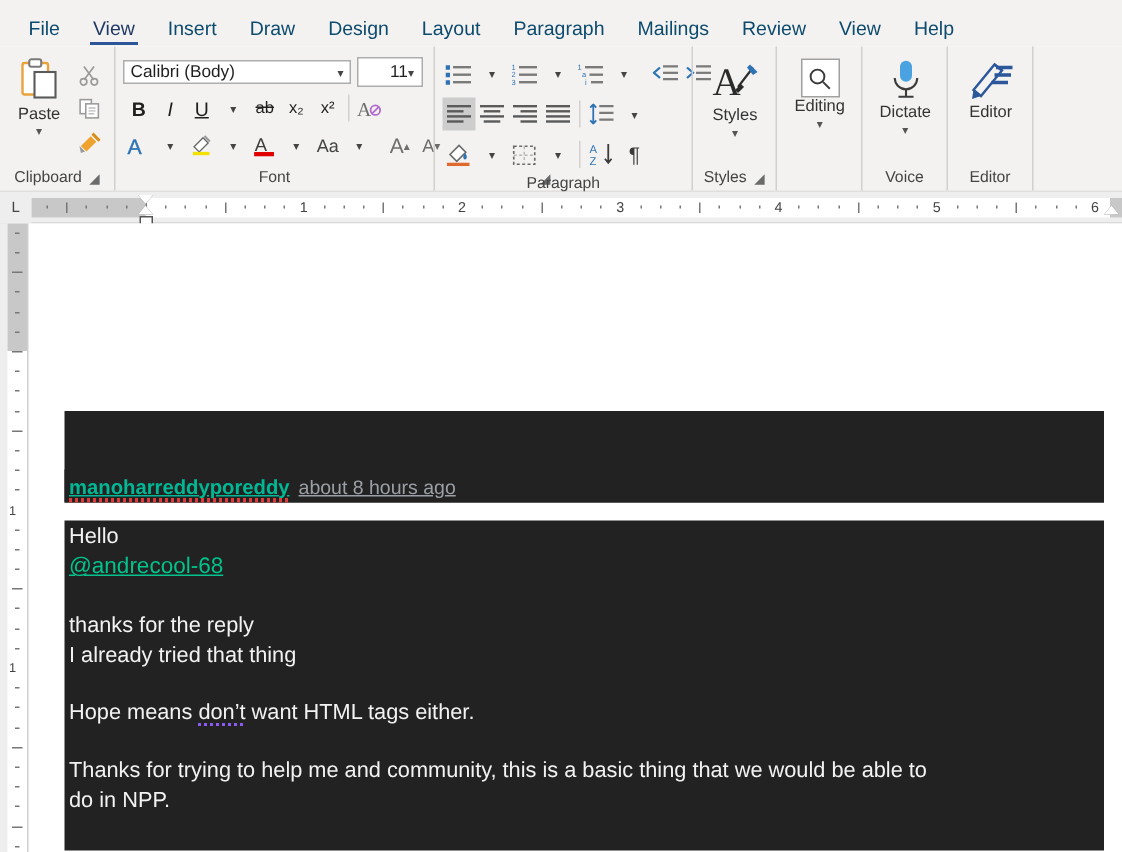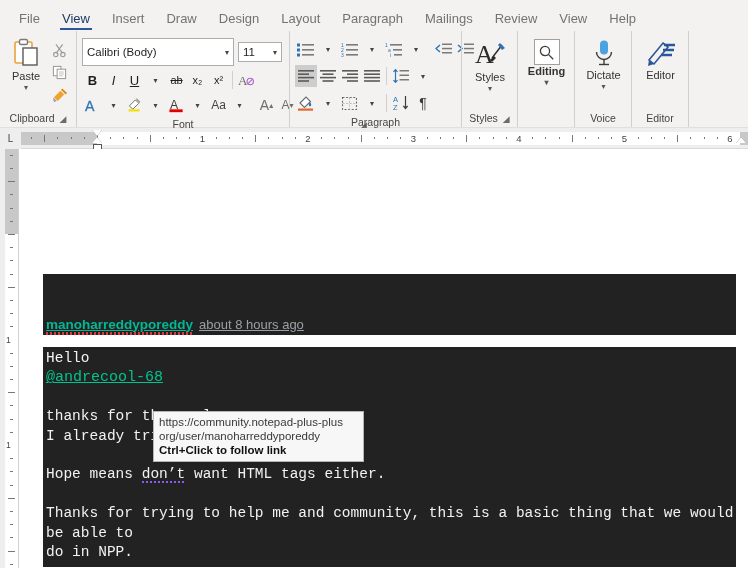--- a/index.html
+++ b/index.html
@@ -17,21 +17,21 @@
   .tabbar {
     height: 31px;
     background: #f3f2f1;
     display: flex;
     align-items: flex-end;
     padding-left: 8px;
     position: relative;
   }
   .tab {
     font-size: 13px;
-    color: #737373;
+    color: #0c4a6e;
     padding: 0 11px 6px 11px;
     line-height: 13px;
     position: relative;
     white-space: nowrap;
     cursor: default;
   }
   .tab.active { color: #1f3864; font-weight: 400; }
   .tab.active::after {
     content: "";
     position: absolute;
@@ -83,45 +83,45 @@
   .clip-right { width: 26px; display:flex; flex-direction:column; align-items:center; gap:2px; padding-top:4px; }
   .big-label { font-size: 11px; color:#333; margin-top:1px; line-height:11px; }
   .caret { font-size: 8px; color:#555; line-height: 8px; margin-top:2px; }
   .icon-btn { width: 22px; height: 20px; display:flex; align-items:center; justify-content:center; }
 
   
   .g-font { width: 213px; }
   .font-rows { display:flex; flex-direction: column; gap: 3px; width: 100%; padding-top:2px;}
   .row { display: flex; align-items: center; gap: 0px; }
   .fontname {
-    width: 152px; height: 28px; background: #fff; border: 1px solid #adadad;
+    width: 152px; height: 16px; background: #fff; border: 1px solid #adadad;
     font-size: 11.5px; color: #201f1e; display: flex; align-items: center;
     padding: 0 4px; justify-content: space-between;
   }
   .fontsize {
     width: 44px; height: 20px; background: #fff; border: 1px solid #adadad;
     font-size: 11.5px; color: #201f1e; display: flex; align-items: center;
-    padding: 0 4px; justify-content: space-between; margin-left: 4px;
+    padding: 0 21px; justify-content: space-between; margin-left: 4px;
   }
   .mini-caret { font-size: 8px; color: #444; }
   .fbtn {
     height: 22px; min-width: 21px; display:flex; align-items:center; justify-content:center;
     font-size: 13px; color: #201f1e; padding: 0 2px;
   }
   .fbtn.small { font-size: 11px; }
   .vsep { width:1px; height: 18px; background:#d2d0ce; margin: 0 3px; }
 
   
   .g-para { width: 172px; }
   .pbtn { height: 22px; min-width: 22px; display:flex; align-items:center; justify-content:center; padding: 0 1px;}
   .pbtn.sel { background:#cdcdcd; }
 
   
   .g-styles { width: 56px; }
-  .g-editing { width: 57px; font-weight: bold; }
+  .g-editing { width: 57px; }
   .g-voice { width: 57px; }
   .g-editor { width: 57px; }
   .g-blank { width: 56px; }
   .bigbtn {
     width: 100%; display:flex; flex-direction:column; align-items:center;
     justify-content:flex-start; padding-top:3px;
   }
   .editing-box {
     width: 26px; height: 26px; border: 1px solid #a0a0a0; background:#fff;
     display:flex; align-items:center; justify-content:center;
@@ -189,21 +189,21 @@
     content:""; position:absolute; left:0; right:0; bottom:-3px; height:3px;
     background-image: repeating-linear-gradient(90deg,#e03a3a 0 2px, transparent 2px 4px);
   }
   .timeago { color:#9aa0a6; font-size:13px; text-decoration: underline; }
 
   #body-block { left: 24px; top: 198px; width: 693px; height: 220px; }
   .body-text {
     position:absolute; left: 27px; top: 200px; width: 690px;
     font-size: 14.5px; line-height: 19.4px; color:#f2f2f2;
   }
-  .body-text p { margin: 0; font-family: Liberation Mono, monospace; }
+  .body-text p { margin: 0; }
   .body-text .blank { height: 19.4px; }
   .mention {
     color:#00c48c; text-decoration: underline; text-decoration-color:#00c48c;
     font-size: 15px;
   }
   .squig-purple { position:relative; }
   .squig-purple::after{
     content:""; position:absolute; left:0; right:0; bottom:-1px; height:2px;
     background-image: repeating-linear-gradient(90deg,#8a5cf5 0 2px, transparent 2px 4px);
   }
@@ -732,21 +732,16 @@
         <p class="blank">&nbsp;</p>
         <p>thanks for the reply</p>
         <p>I already tried that thing</p>
         <p class="blank">&nbsp;</p>
         <p><span>Hope means </span><span class="squig-purple">don’t</span><span> want HTML tags either.</span></p>
         <p class="blank">&nbsp;</p>
         <p>Thanks for trying to help me and community, this is a basic thing that we would be able to</p>
         <p>do in NPP.</p>
       </div>
 
-      <div class="tooltip">
-        <div class="url">https://community.notepad-plus-plus</div>
-        <div class="url">org/user/manoharreddyporeddy</div>
-        <div class="hint">Ctrl+Click to follow link</div>
-      </div>
 
     </div>
   </div>
 </div>
 
 </body></html>

